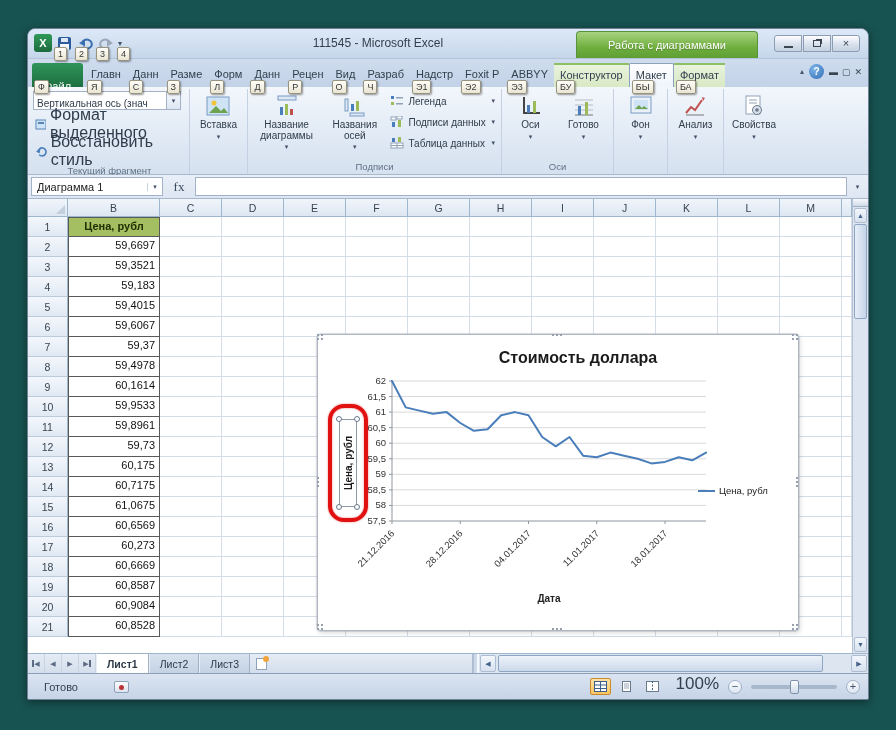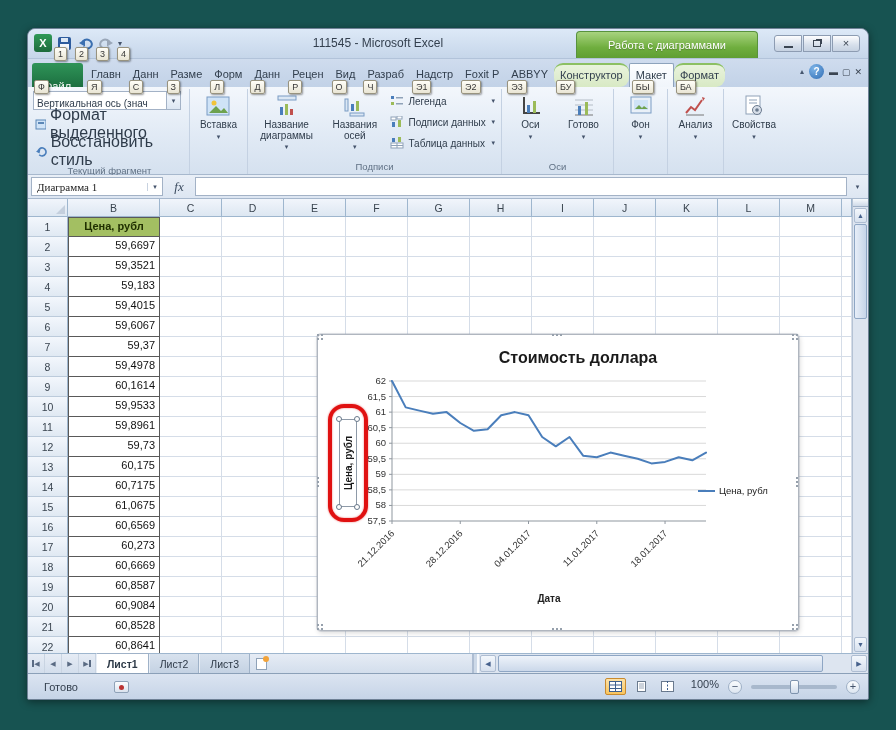--- a/index.html
+++ b/index.html
@@ -41,21 +41,21 @@
   .qtip { top:15px; }
   .ttip { left:2px; bottom:-7px; }
 
   
   .tabrow { height:28px; flex:0 0 28px; position:relative; display:flex; align-items:flex-end;
             background:linear-gradient(#cfdcee,#c2d2e7); padding-left:4px; }
   .tab { position:relative; height:24px; line-height:23px; padding:0 6px; font-size:11px;
          color:#33404f; white-space:nowrap; }
   .tab.file { background:linear-gradient(#2f9458,#1c6f40); color:#fff; border-radius:3px 3px 0 0;
               padding:12px 12px; margin-right:2px; }
-  .tab.ctx { background:linear-gradient(#e9f3dd,#d8e9c4); border-top:2px solid #8cc063; line-height:21px;border-radius:9px; }
+  .tab.ctx { background:linear-gradient(#e9f3dd,#d8e9c4); border-top:2px solid #8cc063; line-height:21px; }
   .tab.active { background:linear-gradient(#fdfeff,#f0f5fb); border:1px solid #8da3bc; border-bottom:none;
                 border-radius:2px 2px 0 0; line-height:22px; z-index:5; }
   .tabrow-right { position:absolute; right:6px; top:5px; display:flex; align-items:center; gap:5px; }
   .rib-collapse { font-size:8px; color:#46566e; }
   .help-btn { width:15px; height:15px; border-radius:50%;
               background:radial-gradient(circle at 35% 30%, #7db4e8, #2f6cb3); color:#fff;
               font-size:10px; font-weight:bold; display:flex; align-items:center; justify-content:center; }
   .wk-ctrl { display:flex; gap:4px; align-items:center; }
   .wk-ctrl span { font-size:9px; color:#3b4552; }
 
@@ -81,24 +81,24 @@
             line-height:10.5px; }
   .bigbtn .bicon { height:24px; display:flex; align-items:center; margin-bottom:2px; }
   .bigbtn .arrow { font-size:7px; color:#44536b; margin-top:1px; }
   .menu-item { height:20px; display:flex; align-items:center; gap:4px; font-size:10px;
                color:#2f3c4b; padding:0 3px; }
   .menu-item .arrow { font-size:7px; color:#44536b; margin-left:auto; }
 
   
   .fbar { height:24px; flex:0 0 24px; background:linear-gradient(#e9eff7,#dde6f2);
           border-bottom:1px solid #a7b8cd; display:flex; align-items:center; padding:2px 3px; gap:3px; }
-  .namebox { width:132px; height:19px; background:#fff; border:1px solid #a3b2c6; display:flex; align-items:center;font-family:Liberation Serif, serif; }
+  .namebox { width:132px; height:19px; background:#fff; border:1px solid #a3b2c6; display:flex; align-items:center; }
   .namebox .nv { flex:1; font-size:11px; color:#222; padding:0 5px; }
   .namebox .na { width:15px; font-size:7px; color:#44536b; text-align:center; border-left:1px solid #c8d2e0; }
-  .fx { width:26px; text-align:center; font-family:"Liberation Serif",serif; font-style:italic;
+  .fx { width:26px; text-align:center; font-family:"Liberation Serif",serif; 
         font-size:13px; color:#3c4c60; }
   .ffield { flex:1; height:19px; background:#fff; border:1px solid #a3b2c6; }
   .fexp { width:15px; font-size:7px; color:#44536b; text-align:center; }
 
   
   .sheet { flex:1; display:flex; background:#fff; overflow:hidden; position:relative; }
   .sheet-main { flex:1; display:flex; flex-direction:column; overflow:hidden; }
   .colhdrs { height:18px; flex:0 0 18px; display:flex; }
   .corner { width:40px; flex:0 0 40px; background:linear-gradient(#f1f5fb,#dde7f2);
             border-right:1px solid #9eb6ce; border-bottom:1px solid #9eb6ce; position:relative; }
@@ -192,21 +192,21 @@
                border-radius:0 0 2px 2px; padding:0 8px; }
   .status-ready { font-size:11px; color:#333f4e; margin-left:8px; }
   .macro-icon { width:15px; height:12px; background:linear-gradient(#fbfcfe,#dbe3ee);
                 border:1px solid #8fa2b8; border-radius:2px; margin-left:36px; position:relative; }
   .macro-icon::after { content:""; position:absolute; left:4px; top:3px; width:5px; height:5px;
                        border-radius:50%; background:#b33; }
   .status-right { margin-left:auto; display:flex; align-items:center; gap:5px; }
   .viewbtn { width:21px; height:17px; display:flex; align-items:center; justify-content:center;
              border:1px solid transparent; border-radius:2px; }
   .viewbtn.active { background:linear-gradient(#fde2a7,#f8c55f); border-color:#c98a2e; }
-  .zoomtxt { font-size:11px; color:#333f4e; margin:0 4px 5px 8px; }
+  .zoomtxt { font-size:17px; color:#333f4e; margin:0 4px 5px 8px; }
   .zbtn { width:14px; height:14px; display:flex; align-items:center; justify-content:center;
           font-size:11px; color:#44536b; border:1px solid #9fb0c6; border-radius:50%;
           background:linear-gradient(#fafcfe,#dde6f1); line-height:1; }
   .ztrack { width:86px; height:4px; background:#a8b8cc; border-radius:2px; position:relative; margin:0 4px; }
   .ztrack::before { content:""; position:absolute; left:50%; top:-3px; width:1px; height:10px; background:#8396ad; }
   .zthumb { position:absolute; left:39px; top:-5px; width:9px; height:14px;
             background:linear-gradient(#fdfefe,#cfdbea); border:1px solid #7e93ad; border-radius:2px; }
 </style>
 </head>
 <body>
@@ -825,36 +825,20 @@
               <div class="cell"></div>
               <div class="cell"></div>
               <div class="cell"></div>
               <div class="cell"></div>
               <div class="cell"></div>
               <div class="cell fill"></div>
             </div>
             <div class="grow">
               <div class="rowno">21</div>
               <div class="cell b">60,8528</div>
-              <div class="cell"></div>
-              <div class="cell"></div>
-              <div class="cell"></div>
-              <div class="cell"></div>
-              <div class="cell"></div>
-              <div class="cell"></div>
-              <div class="cell"></div>
-              <div class="cell"></div>
-              <div class="cell"></div>
-              <div class="cell"></div>
-              <div class="cell"></div>
-              <div class="cell fill"></div>
-            </div>
-            <div class="grow">
-              <div class="rowno">22</div>
-              <div class="cell b">60,8641</div>
               <div class="cell"></div>
               <div class="cell"></div>
               <div class="cell"></div>
               <div class="cell"></div>
               <div class="cell"></div>
               <div class="cell"></div>
               <div class="cell"></div>
               <div class="cell"></div>
               <div class="cell"></div>
               <div class="cell"></div>

